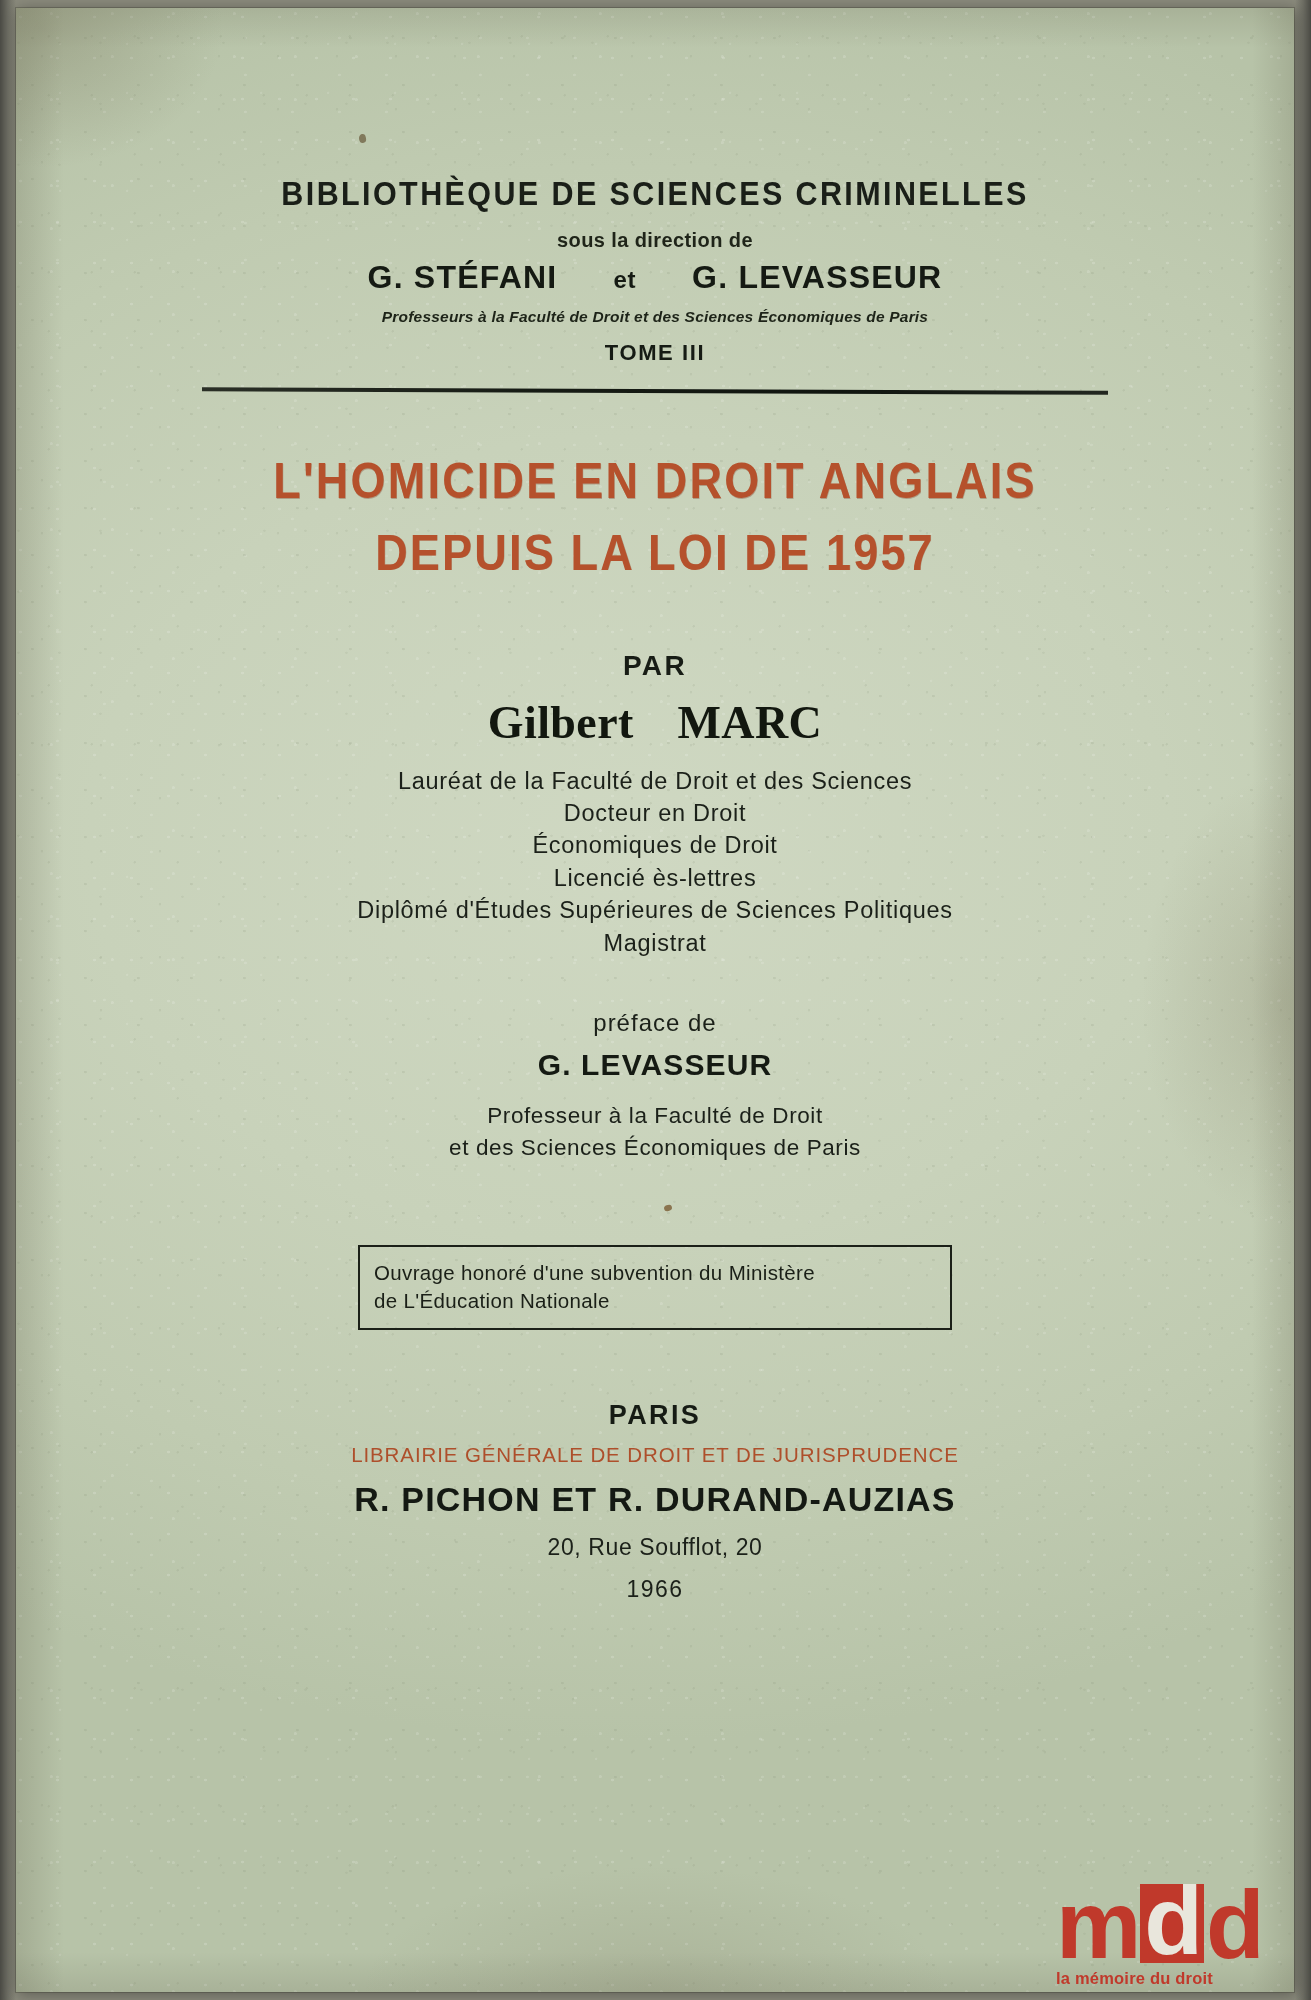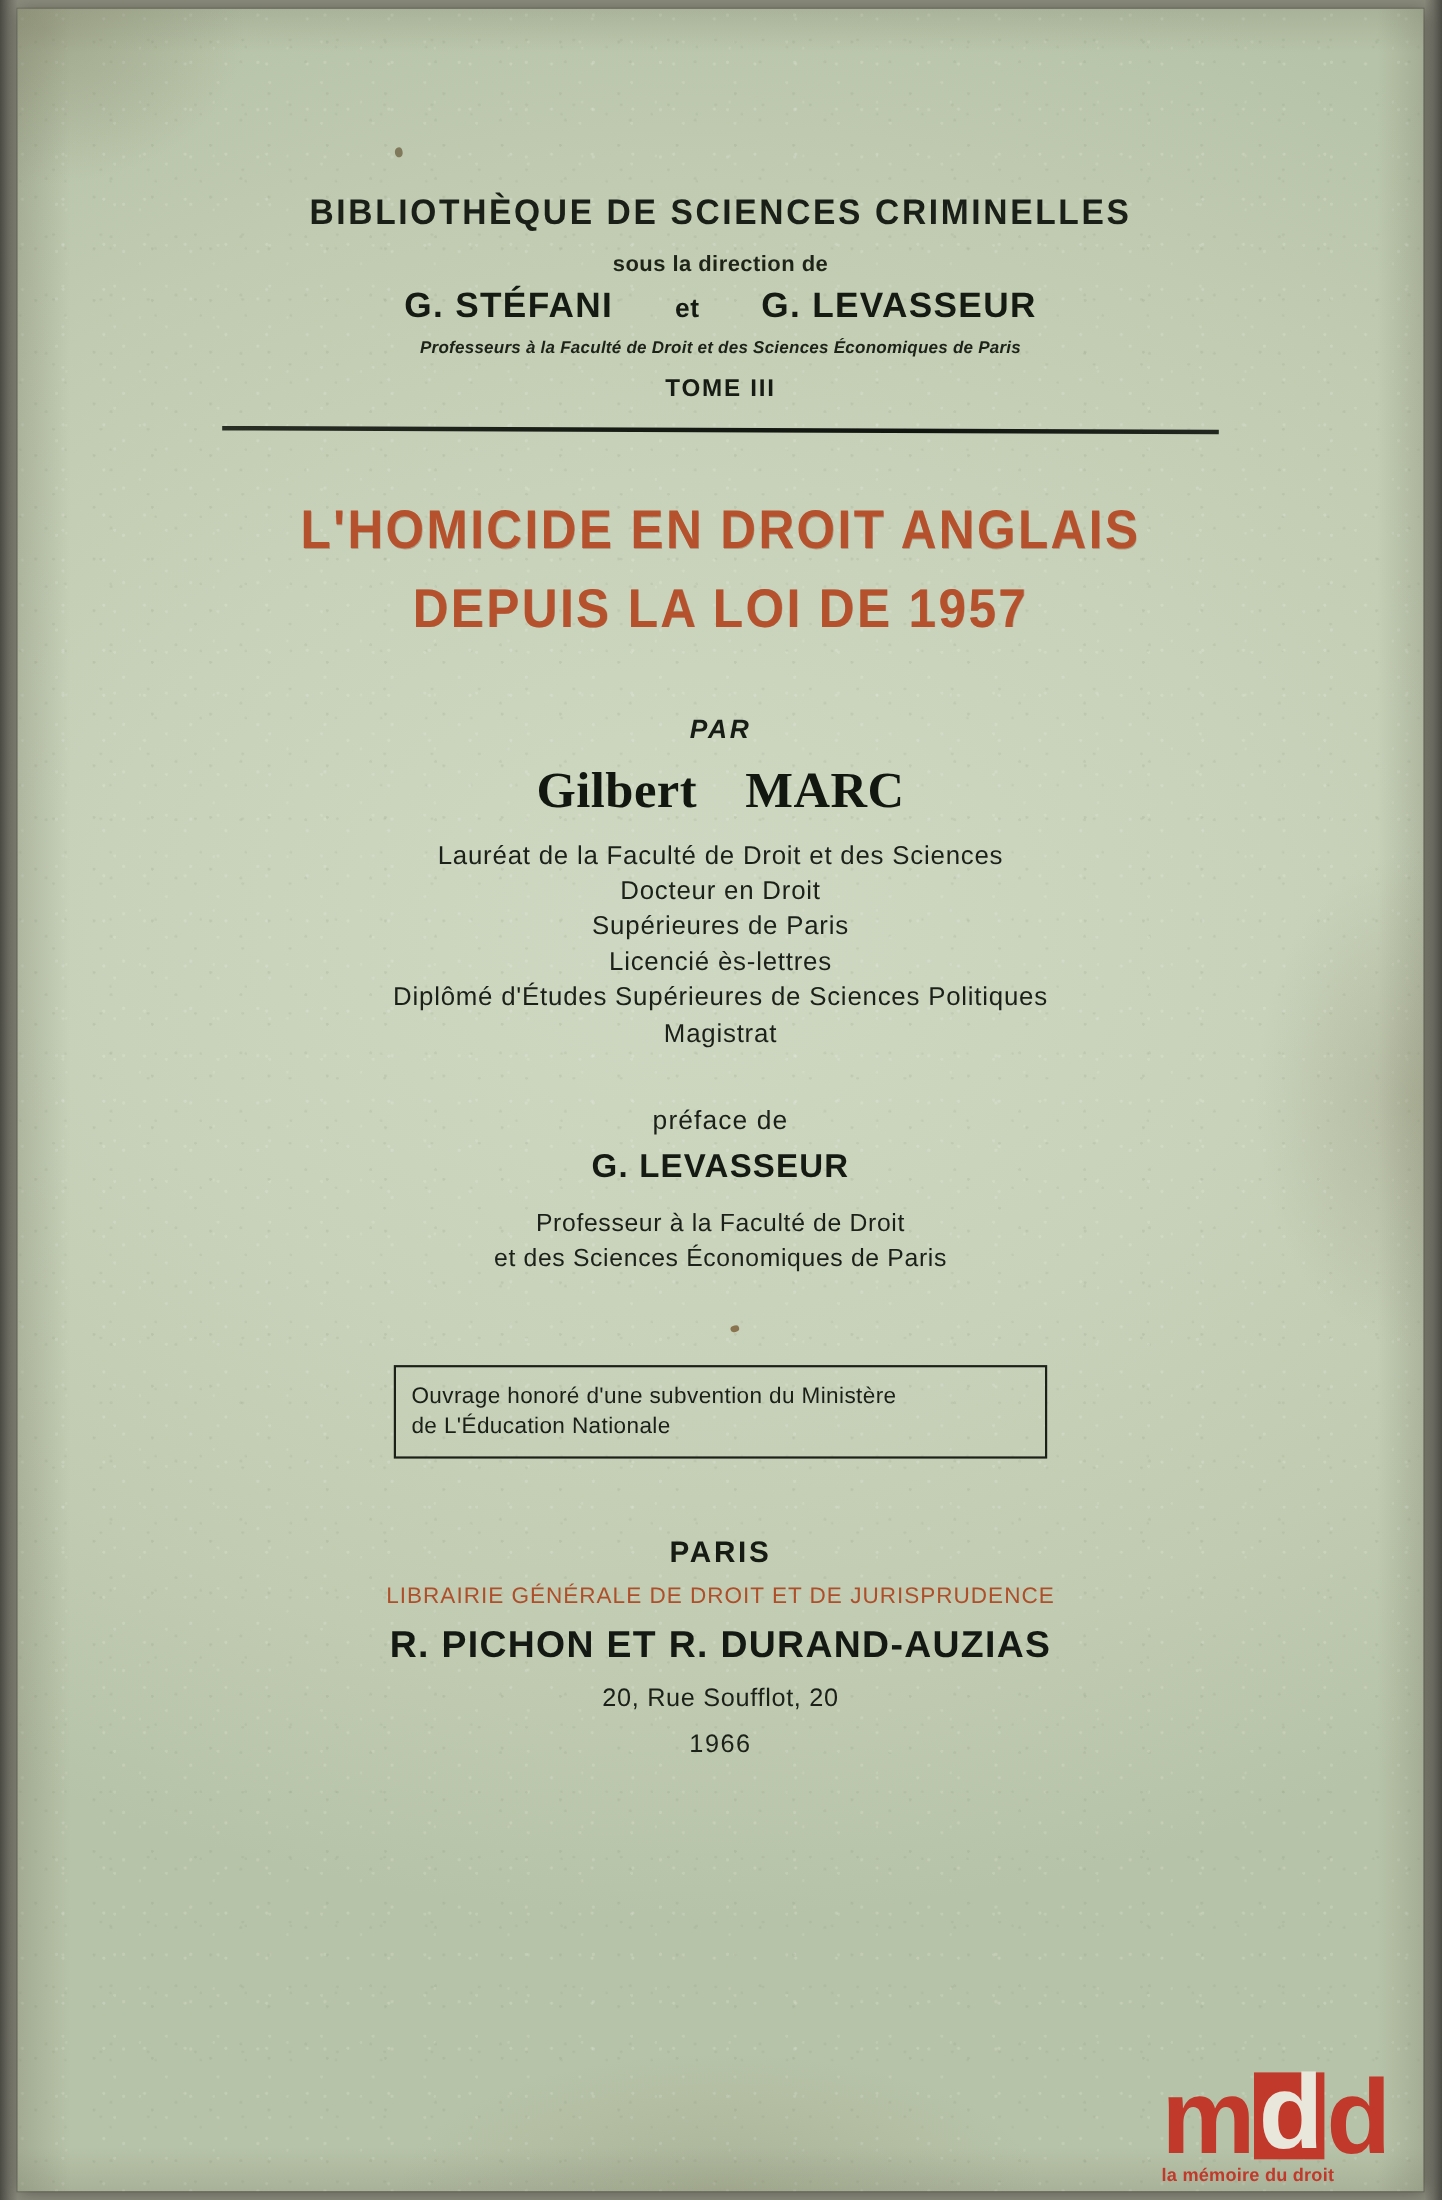--- a/index.html
+++ b/index.html
@@ -159,25 +159,24 @@
     line-height: 1.44;
     color: #b5512c;
     text-shadow: 0.5px 0.5px 0 rgba(120,50,25,.33);
     transform: scaleY(1.1);
   }
   .title .ln { display: block; }
 
   
   .par {
     margin-top: 67px;
-    font-size: 24px;
+    font-size: 28px;
     font-weight: 700;
     letter-spacing: 2.4px;
     color: #171c15;
-    font-style: italic;
   }
   .author {
     margin-top: 14px;
     font-family: "Liberation Serif", serif;
     font-size: 46px;
     font-weight: 700;
     letter-spacing: .4px;
     color: #12170f;
   }
   .author .sp { display: inline-block; width: 20px; }
@@ -348,21 +347,21 @@
 
         <div class="author">
           <span>Gilbert</span>
           <span class="sp"></span>
           <span>MARC</span>
         </div>
 
         <div class="credentials">
           <div>Lauréat de la Faculté de Droit et des Sciences</div>
           <div>Docteur en Droit</div>
-          <div>Supérieures de Paris</div>
+          <div>Économiques de Droit</div>
           <div>Licencié ès-lettres</div>
           <div>Diplômé d'Études Supérieures de Sciences Politiques</div>
           <div>Magistrat</div>
         </div>
       </div>
 
       <div class="block">
         <div class="preface-lead">préface de</div>
         <div class="preface-name">G. LEVASSEUR</div>
         <div class="preface-aff">

